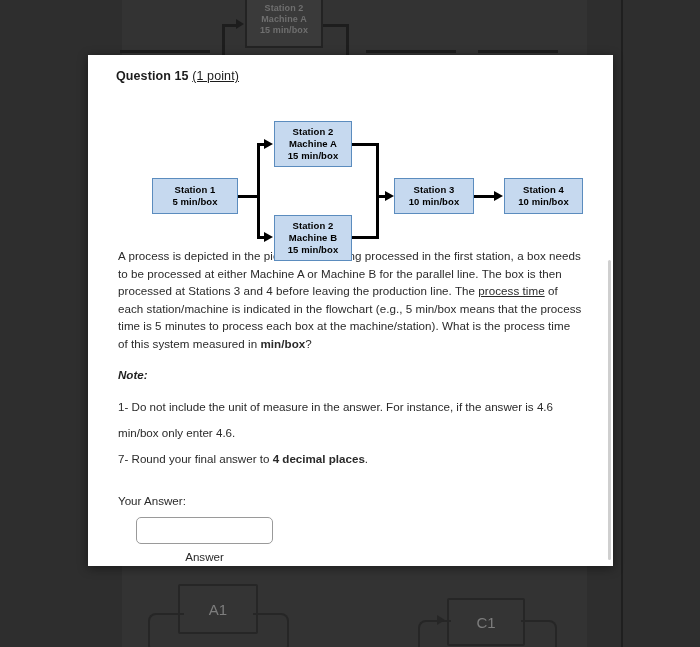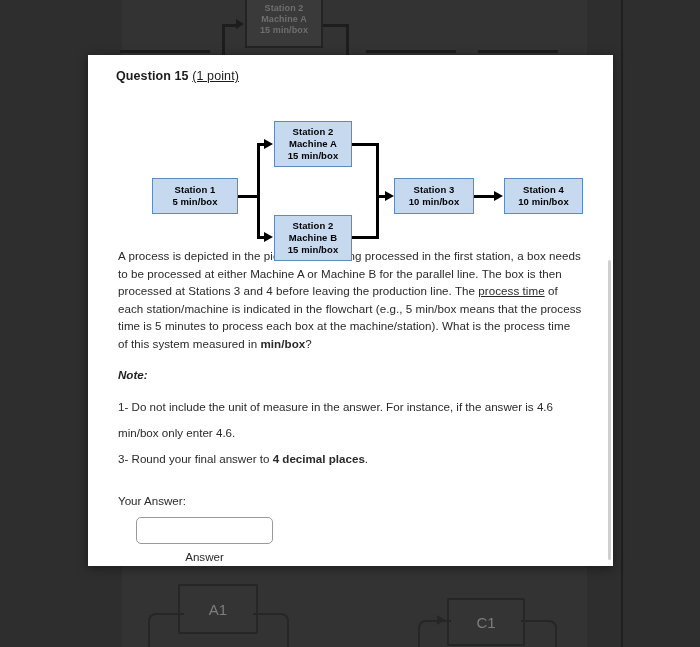--- a/index.html
+++ b/index.html
@@ -316,21 +316,21 @@
       <p class="para">
         <span>A process is depicted in the picture. After being processed in the first station, a box needs to be processed at either Machine A or Machine B for the parallel line. The box is then processed at Stations 3 and 4 before leaving the production line. The </span><span class="u">process time</span><span> of each station/machine is indicated in the flowchart (e.g., 5 min/box means that the process time is 5 minutes to process each box at the machine/station). What is the process time of this system measured in </span><span class="b">min/box</span><span>?</span>
       </p>
 
       <div class="note-label">Note:</div>
       <div class="note-list">
         <p class="note-item">
           <span>1- Do not include the unit of measure in the answer. For instance, if the answer is 4.6 min/box only enter 4.6.</span><span class="b"></span><span></span>
         </p>
         <p class="note-item">
-          <span>3- Round your final answer to </span><span class="b">4 decimal places</span><span>.</span>
+          <span>7- Round your final answer to </span><span class="b">4 decimal places</span><span>.</span>
         </p>
       </div>
 
       <div class="your-answer">Your Answer:</div>
       <div class="answer-row">
         <input class="answer-input" type="text" placeholder="" style="">
         <div class="answer-caption">Answer</div>
       </div>
 
     </div>

